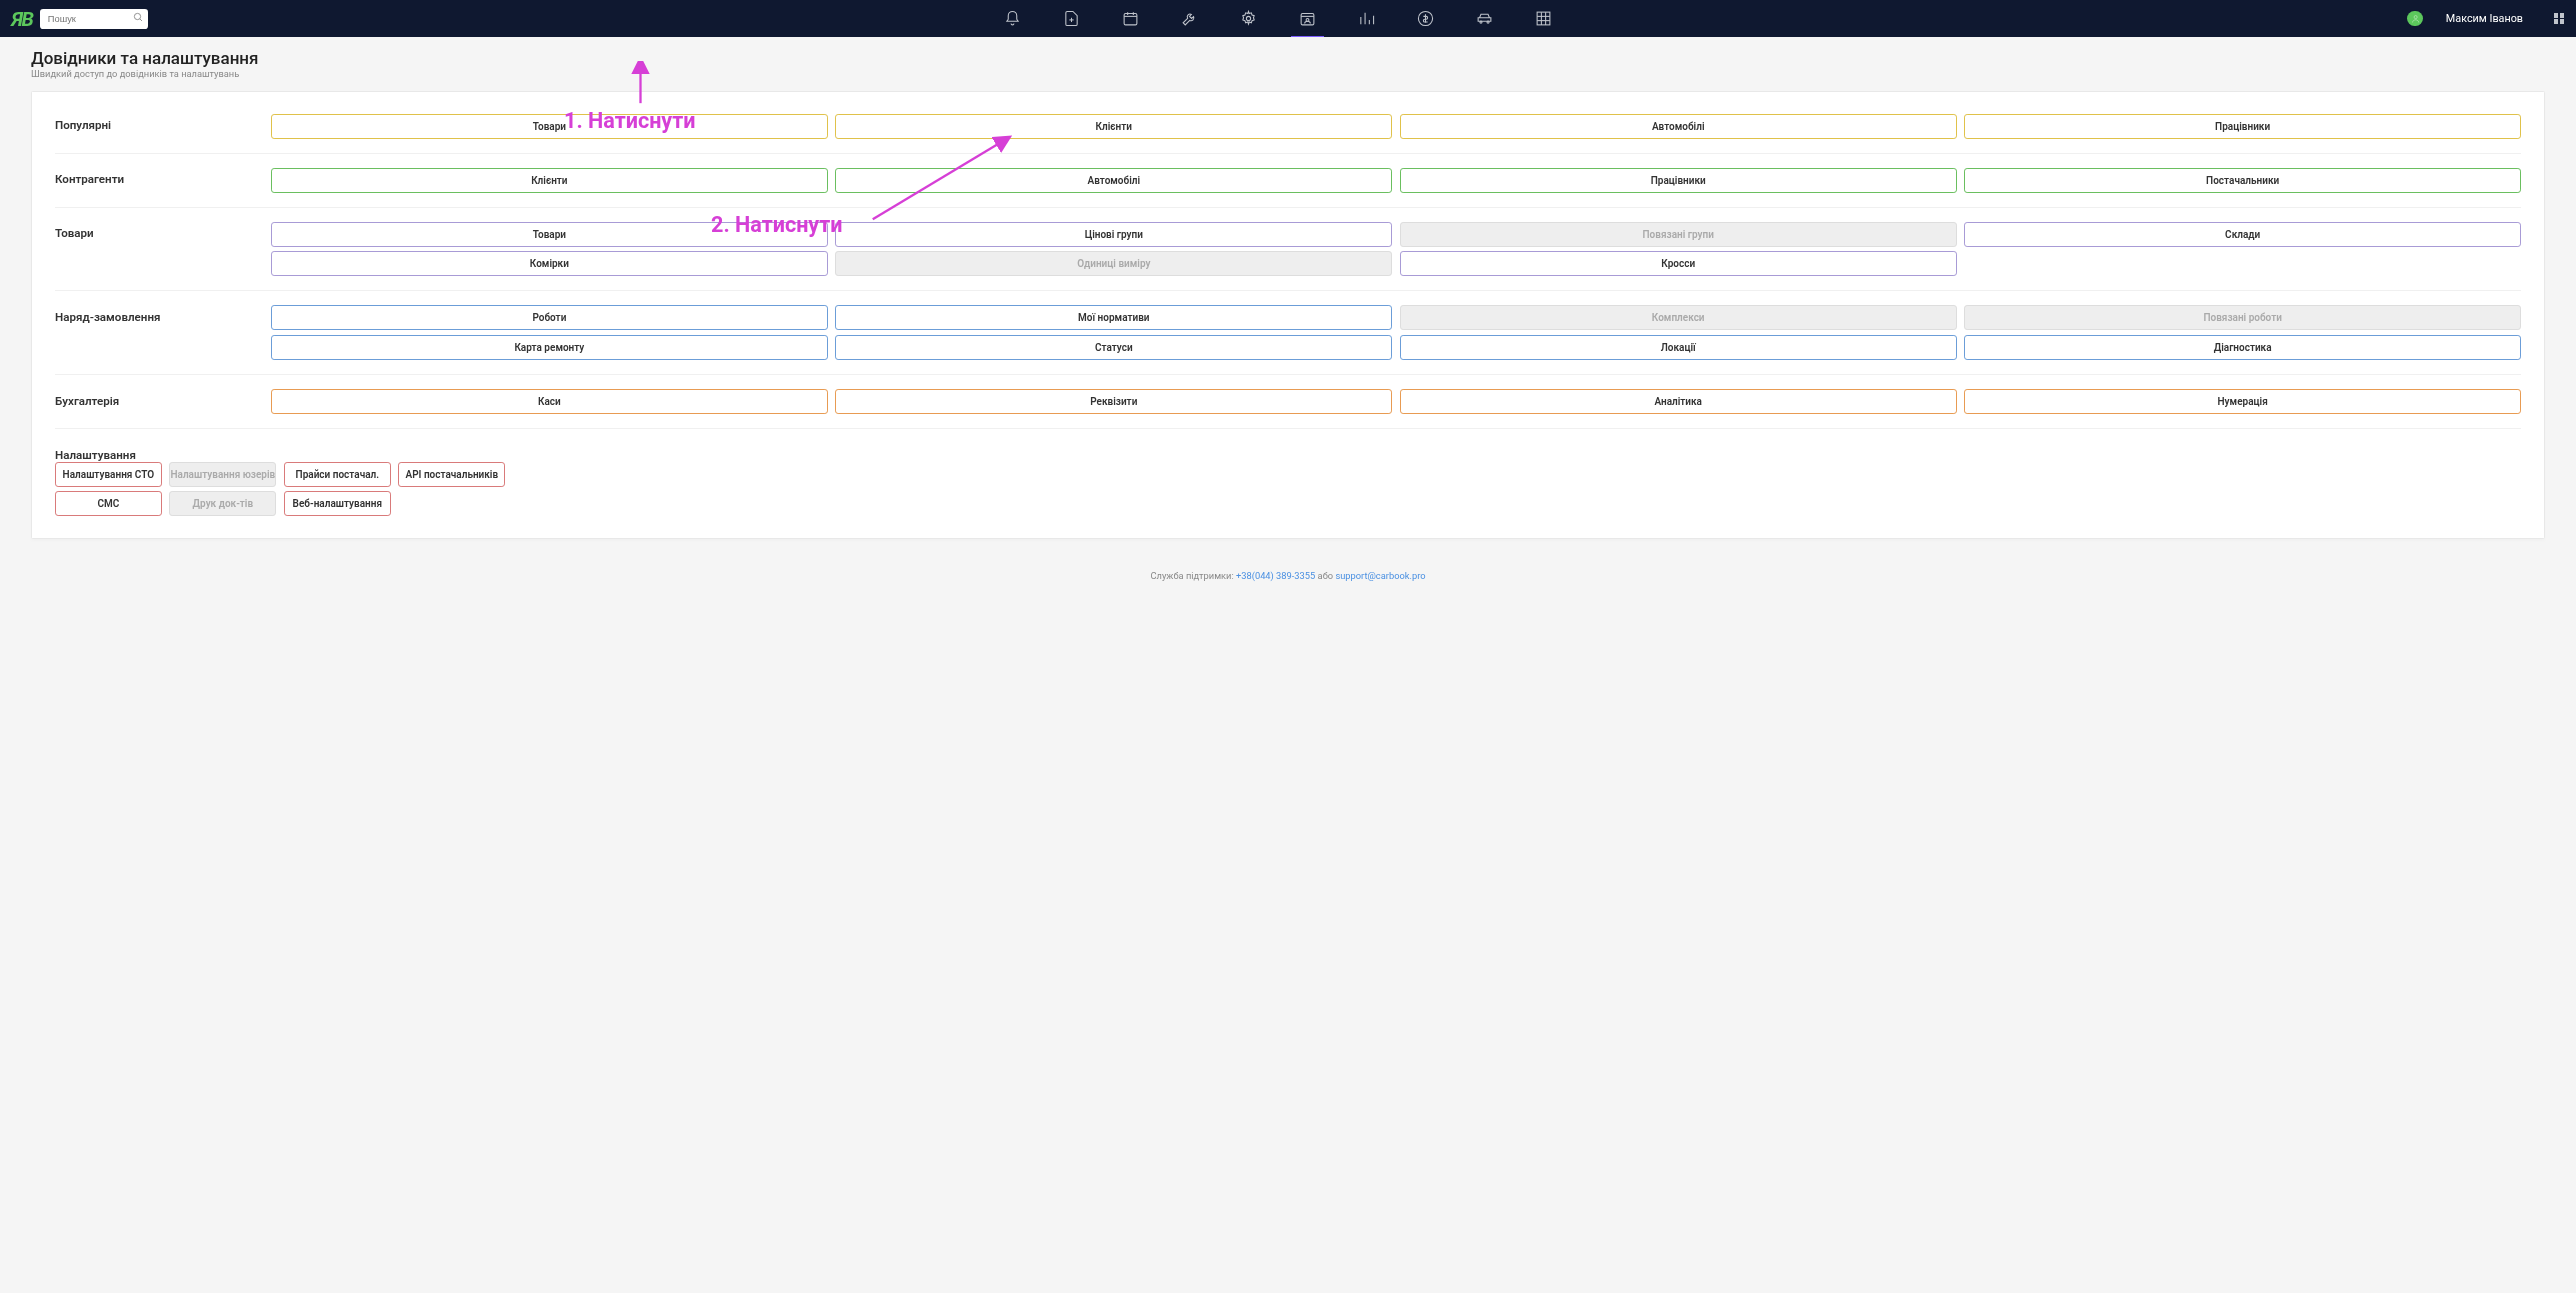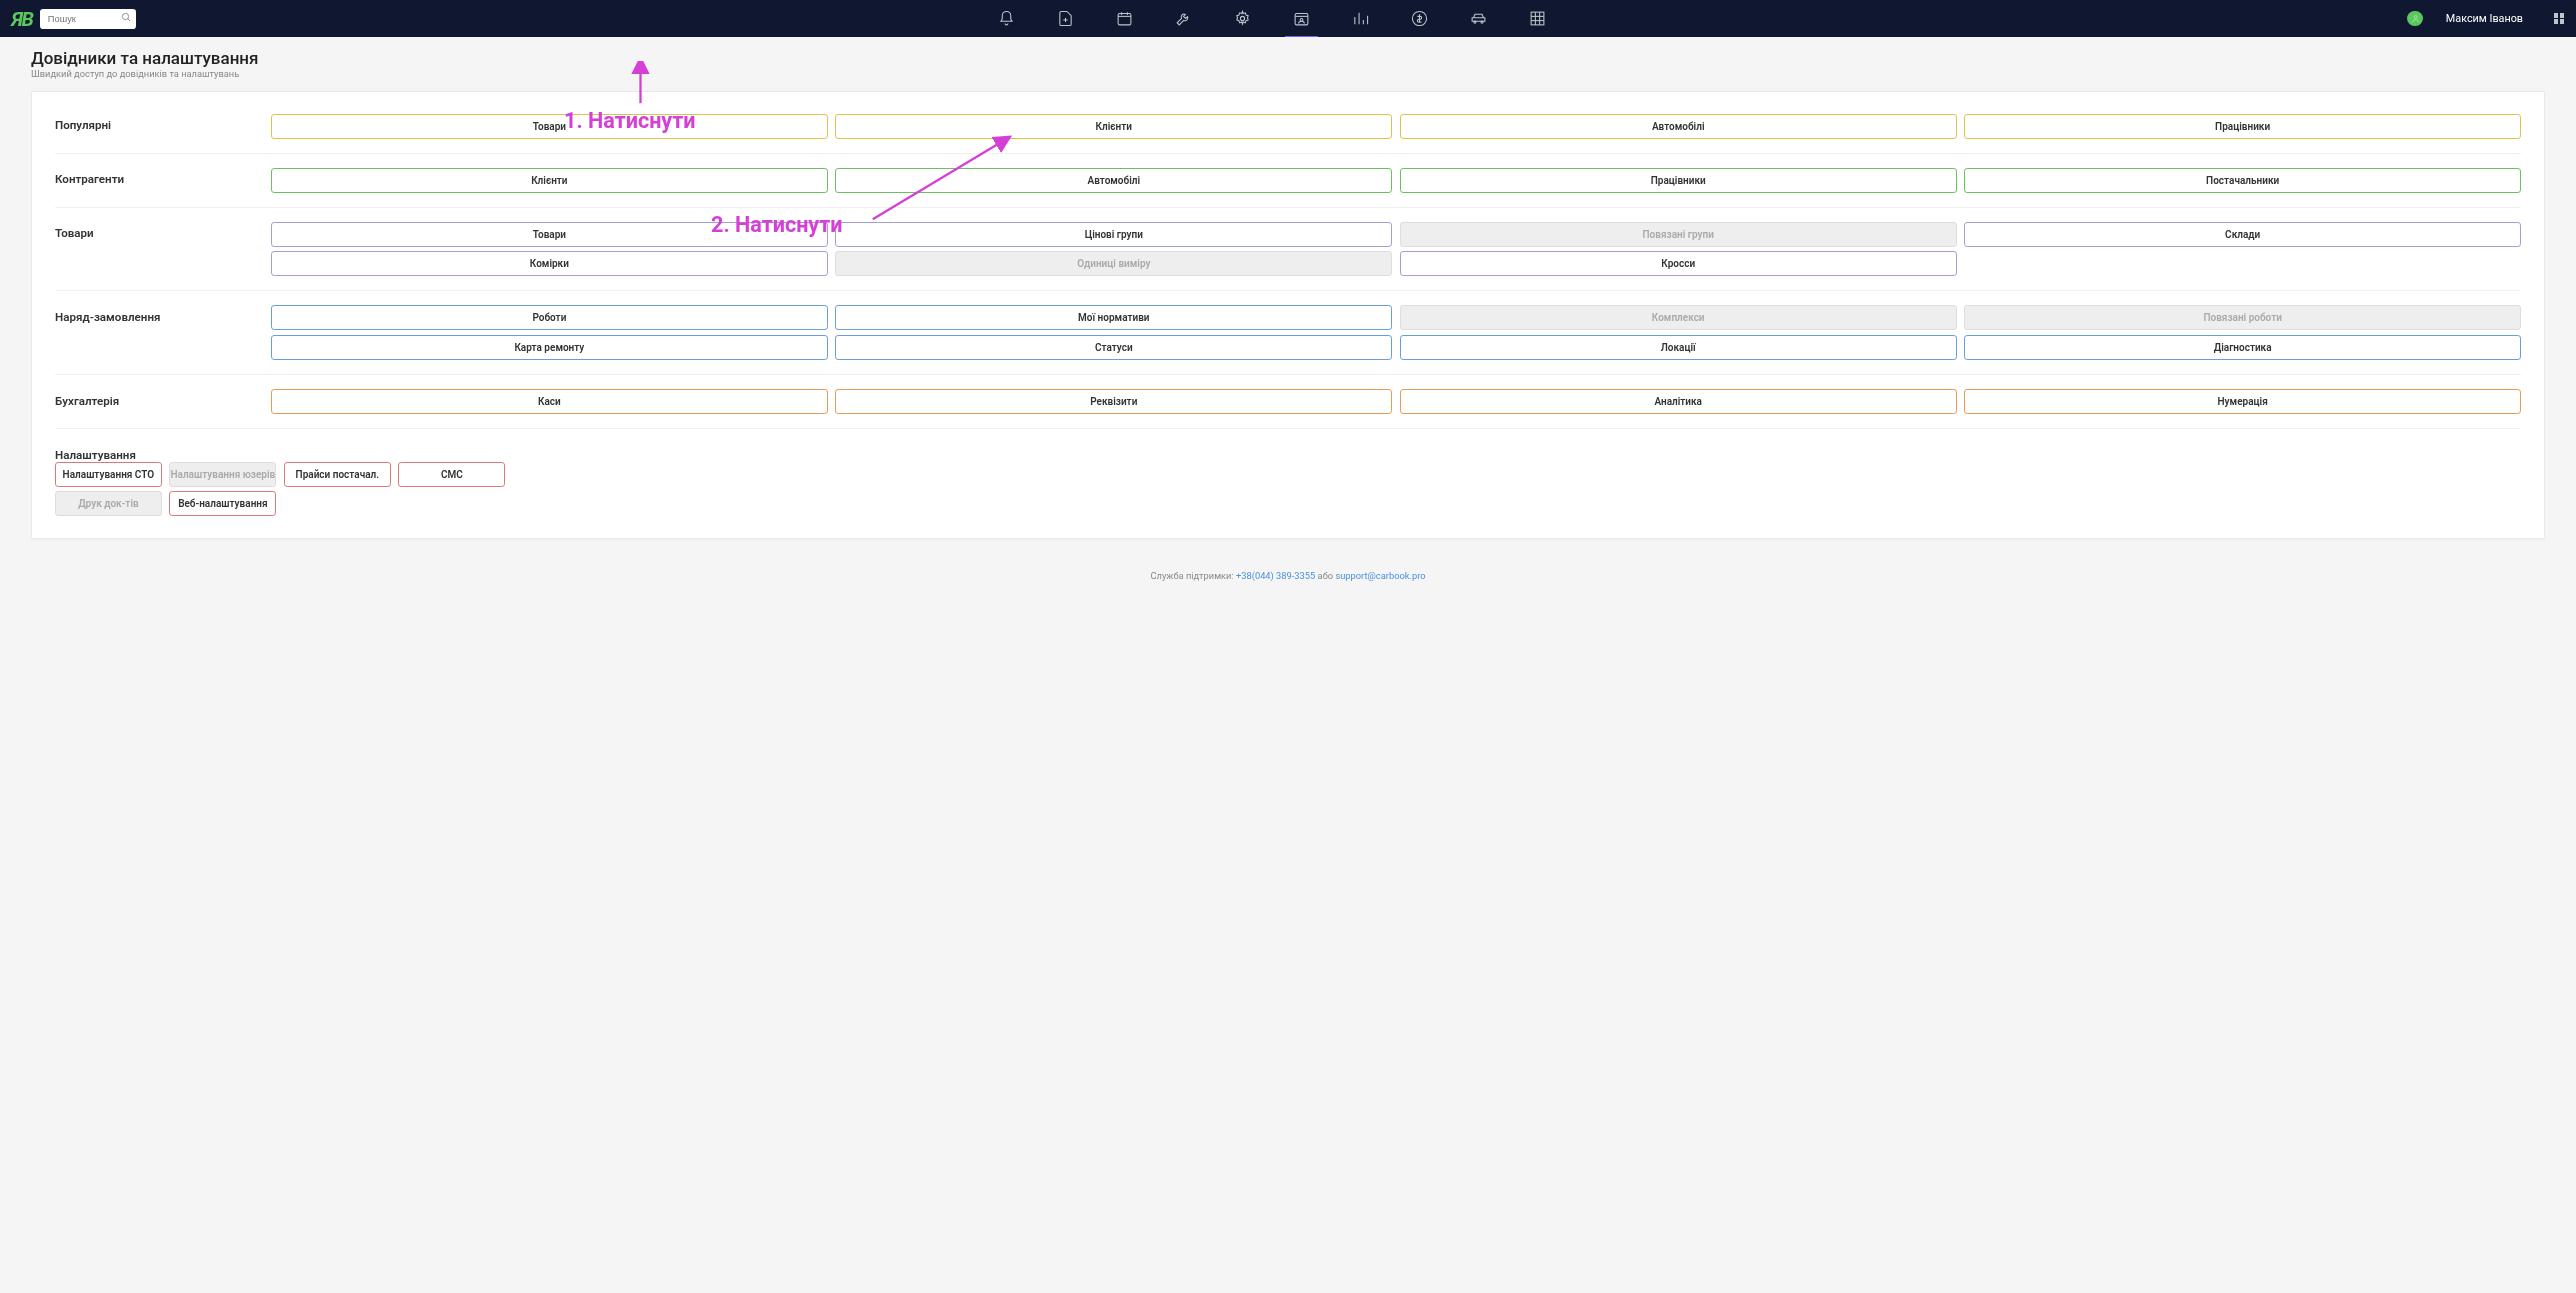--- a/index.html
+++ b/index.html
@@ -1,19 +1,19 @@
 <!DOCTYPE html>
 <html style="font-size:12.3px"><head>
 <meta charset="utf-8">
 <style>
 *{box-sizing:border-box;margin:0;padding:0;}
 body{font-family:-apple-system,BlinkMacSystemFont,"Segoe UI",Roboto,Arial,sans-serif;background:#f5f5f5;color:#333;font-size:10.8px;}
 .topbar{background:#0f1830;height:37px;display:flex;align-items:center;padding:0 11.6px;gap:7.7px;}
 .logo{color:#5cc75c;font-weight:bold;font-size:20px;font-style:italic;letter-spacing:-1.5px;}
-.search-wrap{position:relative;width:96px;}
+.search-wrap{position:relative;width:108px;}
 .search-wrap input{width:100%;height:20px;border-radius:3.1px;border:none;padding:0 21.6px 0 7.7px;font-size:9.3px;background:#fff;}
 .search-wrap .si{position:absolute;right:4.6px;top:3.9px;color:#888;}
 .nav-icons{flex:1;display:flex;justify-content:center;gap:42px;}
 .nav-icon{color:#c0c4cc;cursor:pointer;display:flex;align-items:center;position:relative;}
 .nav-icon svg{width:17px;height:17px;stroke:#c0c4cc;fill:none;stroke-width:1.5;}
 .nav-icon.active::after{content:"";position:absolute;bottom:-10px;left:-7.7px;right:-7.7px;height:1.5px;background:#7c5cff;}
 .user-area{display:flex;align-items:center;gap:23px;color:#fff;}
 .user-area .av{width:15.4px;height:15.4px;border-radius:50%;background:#5cc75c;display:flex;align-items:center;justify-content:center;}
 .user-area .av svg{width:9.3px;height:9.3px;stroke:#fff;fill:none;}
 .apps-icon{display:grid;grid-template-columns:4.6px 4.6px;grid-template-rows:4.6px 4.6px;gap:1.5px;margin-left:7.7px;cursor:pointer;}
@@ -221,20 +221,21 @@
         <div class="tile c-orange">Аналітика</div>
         <div class="tile c-orange">Нумерація</div>
       </div>
     </div>
     <div class="section">
       <div class="sec-label">Налаштування</div>
       <div class="btn-grid">
         <div class="tile c-red">Налаштування СТО</div>
         <div class="tile disabled">Налаштування юзерів</div>
         <div class="tile c-red">Прайси постачал.</div>
+        <div class="tile c-red">API постачальників</div>
         <div class="tile c-red">СМС</div>
         <div class="tile disabled">Друк док-тів</div>
         <div class="tile c-red">Веб-налаштування</div>
       </div>
     </div>
   </div>
 
 <div class="footer">
   <div>
     <span>Служба підтримки:</span>

